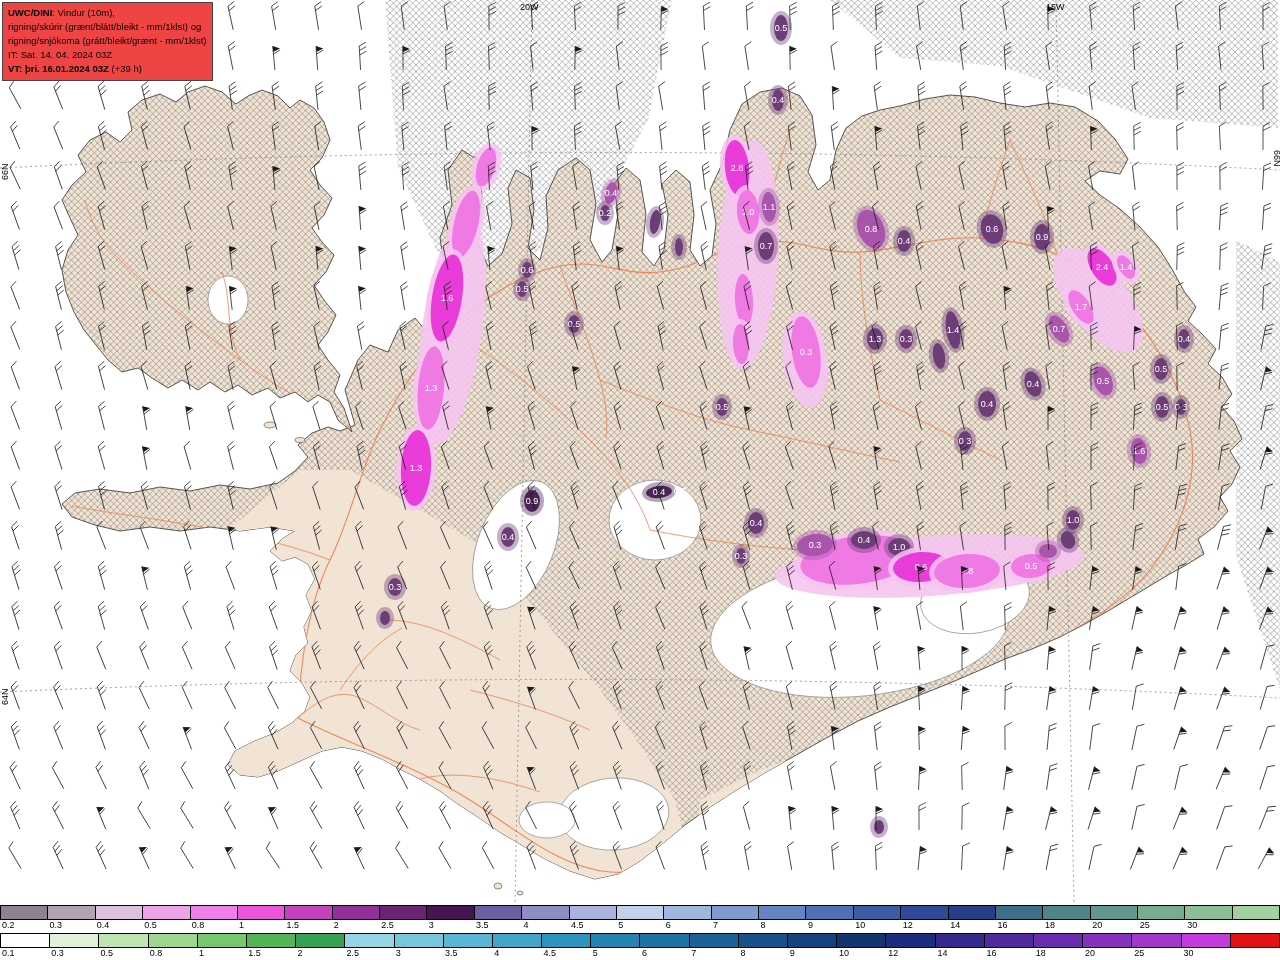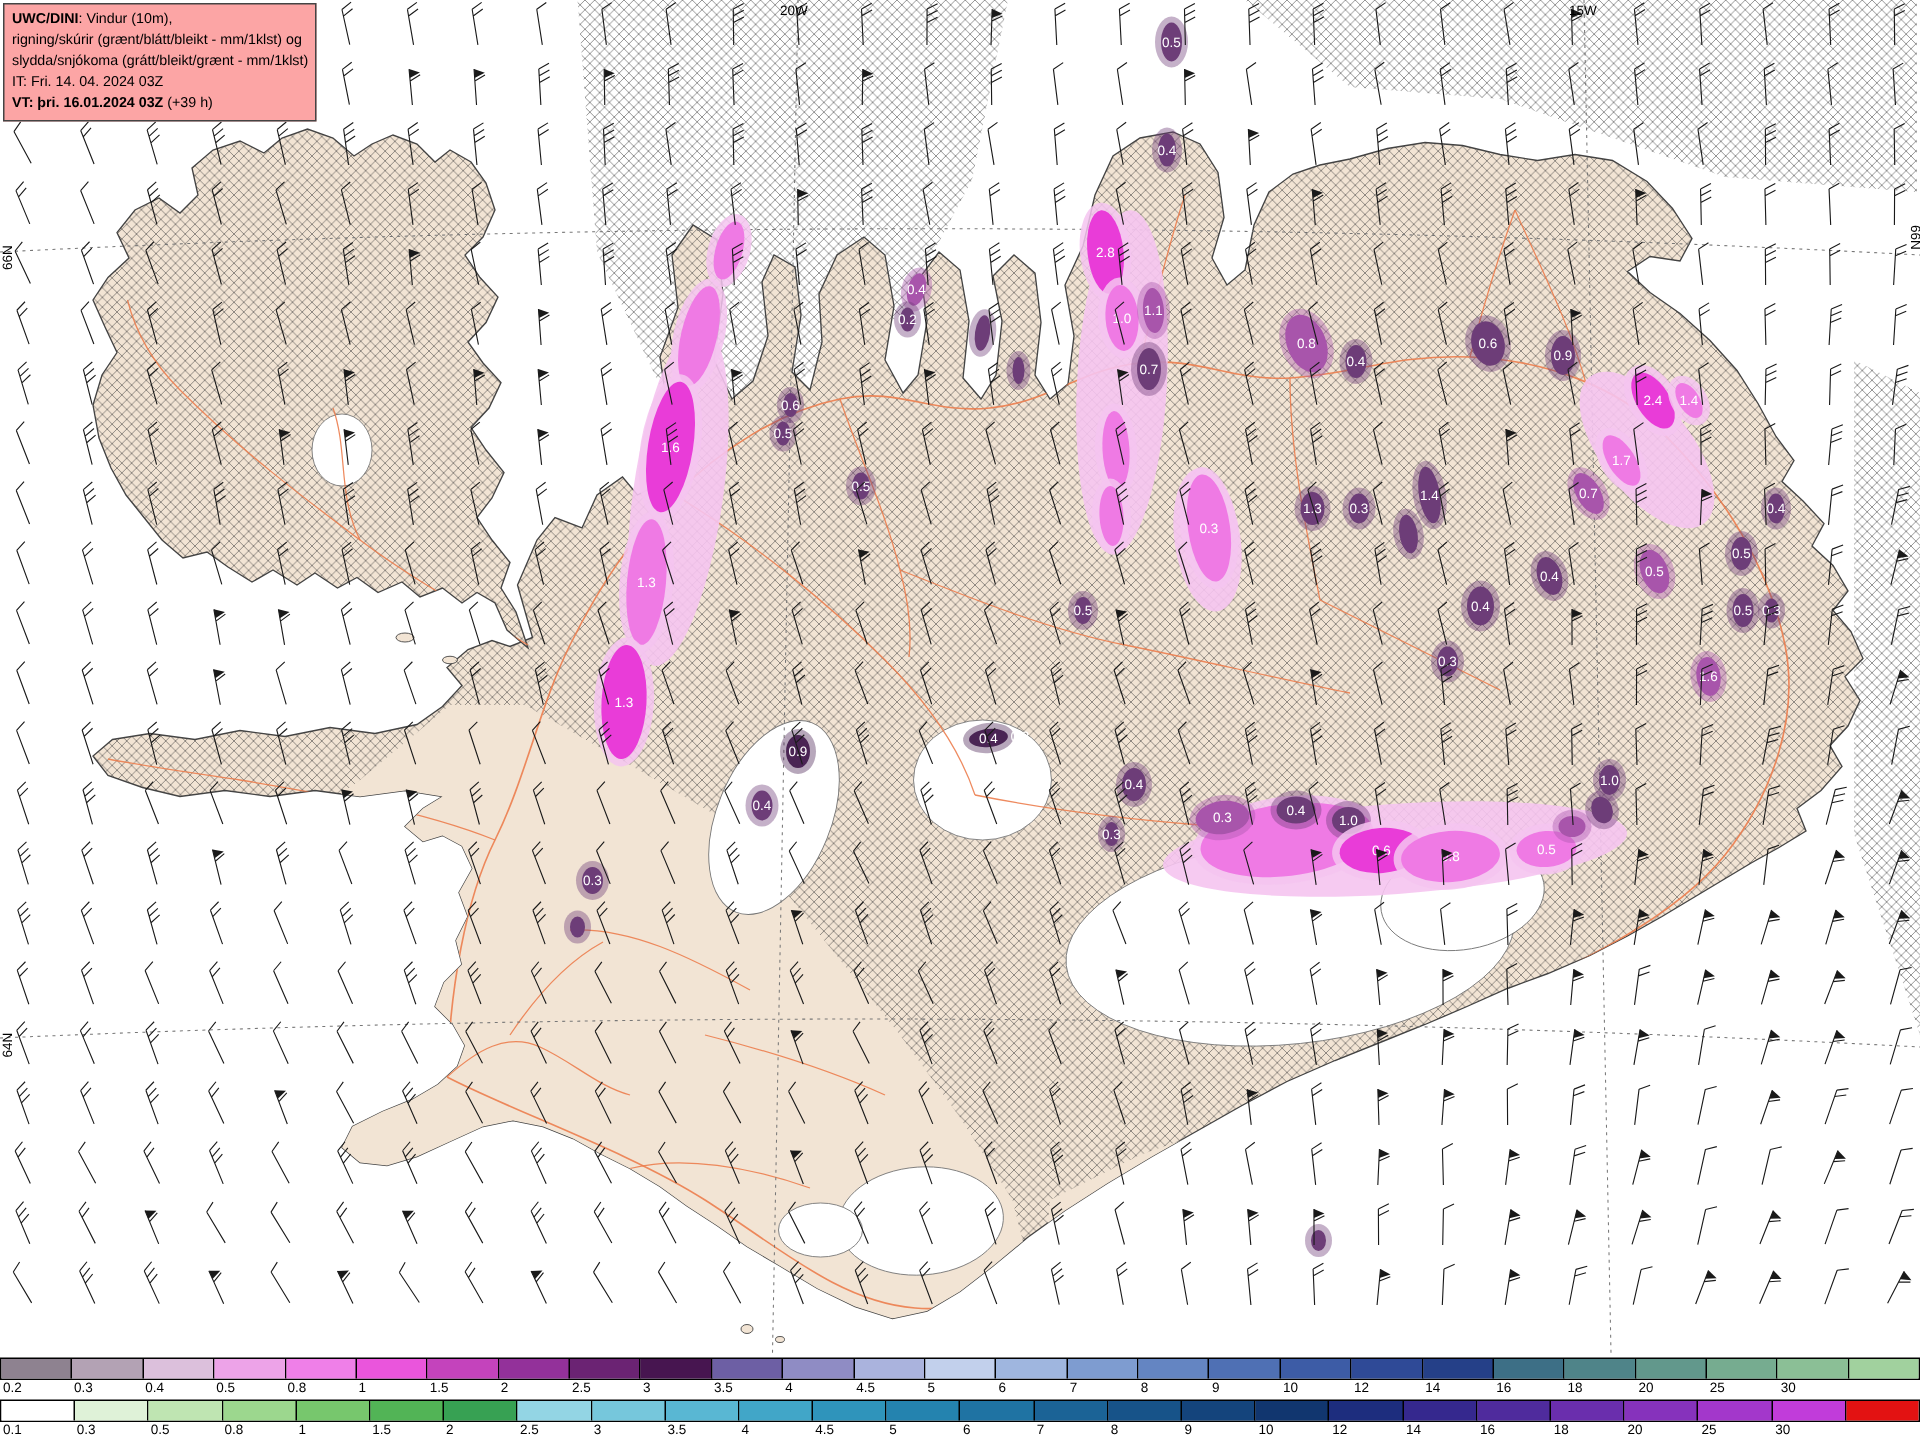--- a/index.html
+++ b/index.html
@@ -1,21 +1,21 @@
 <!DOCTYPE html>
 <html><head>
 <meta charset="utf-8">
 <style>
   html,body{margin:0;padding:0;background:#fff;}
   body{width:1280px;height:960px;overflow:hidden;
        font-family:"Liberation Sans", sans-serif;}
   .screen{position:relative;width:1280px;height:960px;background:#fff;}
   #map-svg{position:absolute;left:0;top:0;}
   .title-box{
-    position:absolute;left:2px;top:2px;background:#fca5a5;
+    position:absolute;left:2px;top:2px;background:#ef4444;
     border:1px solid #444;padding:3px 5px 4px 5px;
     font-size:9.5px;line-height:14px;color:#000;z-index:20;
   }
   .title-box .bold{font-weight:bold;}
   .colorbars{
     position:absolute;left:0;right:0;bottom:0;background:#fff;z-index:30;
     display:flex;flex-direction:column;gap:2px;padding-bottom:1px;
   }
   .bar-strip{display:flex;height:15px;border:1px solid #000;box-sizing:border-box;}
   .bar-cell{flex:1 1 0;border-right:1px solid #000;}
@@ -2468,22 +2468,22 @@
         <text x="1046" y="10">15W</text>
         <text transform="translate(8,180) rotate(-90)">66N</text>
         <text transform="translate(8,705) rotate(-90)">64N</text>
         <text transform="translate(1274,150) rotate(90)">66N</text>
       </g>
     </svg>
 
   <div class="title-box">
     <div><span class="bold">UWC/DINI</span><span>: Vindur (10m),</span></div>
     <div>rigning/skúrir (grænt/blátt/bleikt - mm/1klst) og</div>
-    <div>slydda/snjókoma (grátt/bleikt/grænt - mm/1klst)</div>
-    <div>IT: Fri. 14. 04. 2024 03Z</div>
+    <div>rigning/snjókoma (grátt/bleikt/grænt - mm/1klst)</div>
+    <div>IT: Sat. 14. 04. 2024 03Z</div>
     <div><span class="bold">VT: þri. 16.01.2024 03Z</span><span> (+39 h)</span></div>
   </div>
 
   <div class="colorbars">
     <div class="bar-block">
       <div class="bar-strip" id="strip-top">
           <div class="bar-cell" style="background: rgb(142, 130, 144);"></div>
           <div class="bar-cell" style="background: rgb(179, 162, 180);"></div>
           <div class="bar-cell" style="background: rgb(220, 192, 220);"></div>
           <div class="bar-cell" style="background: rgb(237, 163, 232);"></div>

